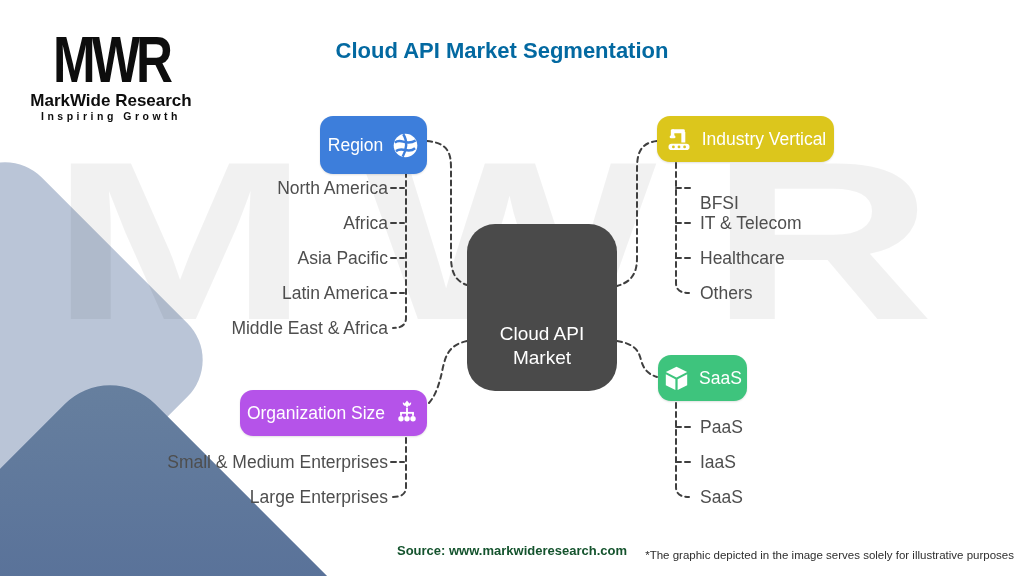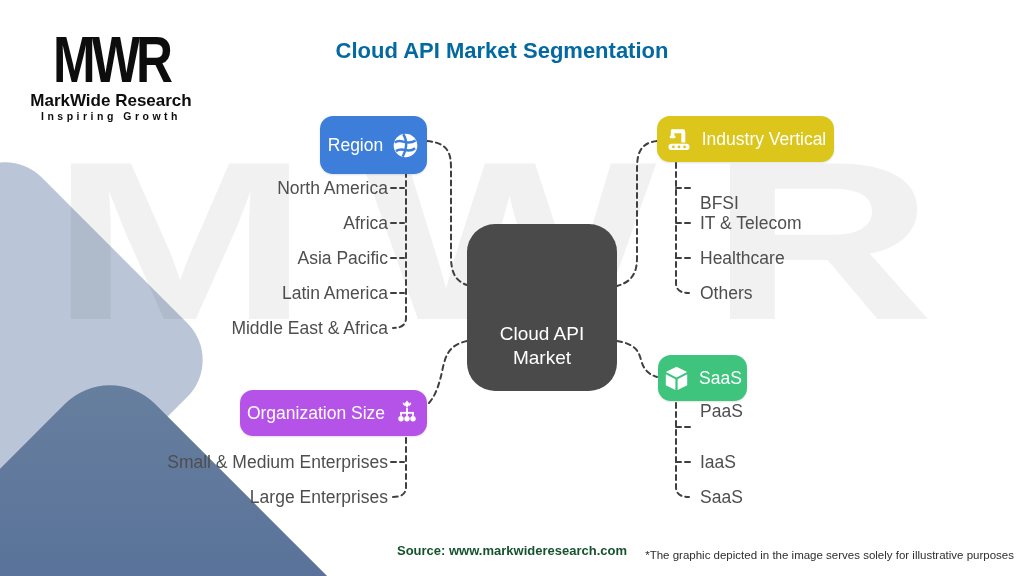--- a/index.html
+++ b/index.html
@@ -192,20 +192,20 @@
   <div class="leaf right-aligned" style="top:315px;">Middle East &amp; Africa</div>
 
   <div class="leaf left-aligned" style="top:190px;">BFSI</div>
   <div class="leaf left-aligned" style="top:210px;">IT &amp; Telecom</div>
   <div class="leaf left-aligned" style="top:245px;">Healthcare</div>
   <div class="leaf left-aligned" style="top:280px;">Others</div>
 
   <div class="leaf right-aligned" style="top:449px;">Small &amp; Medium Enterprises</div>
   <div class="leaf right-aligned" style="top:484px;">Large Enterprises</div>
 
-  <div class="leaf left-aligned" style="top:398px;">PaaS</div>
+  <div class="leaf left-aligned" style="top:414px;">PaaS</div>
   <div class="leaf left-aligned" style="top:449px;">IaaS</div>
   <div class="leaf left-aligned" style="top:484px;">SaaS</div>
 
   <div class="footer-source">Source: www.markwideresearch.com</div>
   <div class="footer-disclaimer">*The graphic depicted in the image serves solely for illustrative purposes</div>
 
 </div>
 
 </body></html>

